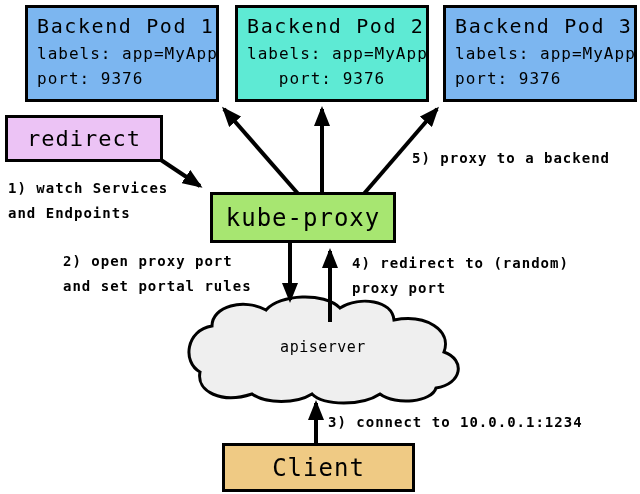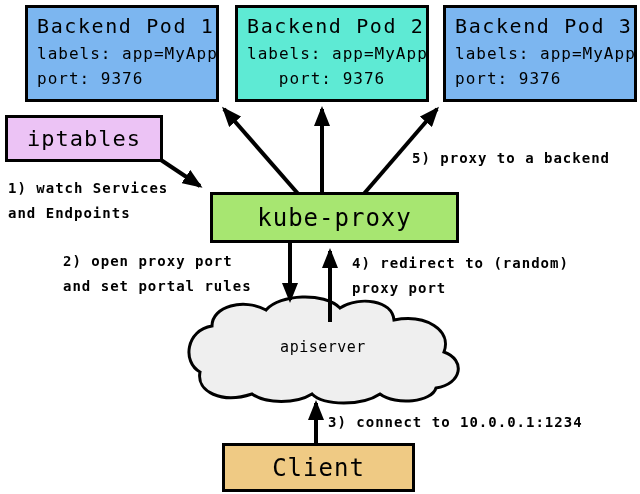--- a/index.html
+++ b/index.html
@@ -34,21 +34,21 @@
     line-height: 25px;
     white-space: nowrap;
   }
   .node-label-box {
     display: flex;
     align-items: center;
     justify-content: center;
   }
   .node-label-box .node-text { white-space: nowrap; }
   .apiserver { left: 5px; top: 115px; width: 158px; height: 47px; font-size: 22px; letter-spacing: 1px; }
-  .kubeproxy { left: 210px; top: 192px; width: 249px; height: 51px; font-size: 24px; letter-spacing: 1px; }
+  .kubeproxy { left: 210px; top: 192px; width: 186px; height: 51px; font-size: 24px; letter-spacing: 1px; }
   .client    { left: 222px; top: 443px; width: 193px; height: 49px; font-size: 24px; letter-spacing: 1px; align-items: center; }
   .step-label {
     position: absolute;
     z-index: 2;
     font-weight: bold;
     font-size: 14px;
     letter-spacing: 1px;
     line-height: 25px;
     white-space: pre-line;
   }
@@ -113,21 +113,21 @@
     <div class="pod-line">labels: app=MyApp</div>
     <div class="pod-line">port: 9376</div>
   </div>
   <div class="box pod" style="left: 443px; top: 5px; background-color: rgb(124, 182, 240);">
     <div class="pod-title">Backend Pod 3</div>
     <div class="pod-line">labels: app=MyApp</div>
     <div class="pod-line">port: 9376</div>
   </div>
 
   <div class="box node-label-box apiserver" style="background-color: rgb(236, 195, 245);">
-    <span class="node-text">iptables</span>
+    <span class="node-text">redirect</span>
   </div>
 
   <div class="box node-label-box kubeproxy" style="background-color: rgb(167, 230, 113);">
     <span class="node-text">kube-proxy</span>
   </div>
 
   <div class="box node-label-box client" style="background-color: rgb(239, 202, 132);">
     <span class="node-text">Client</span>
   </div>
 

